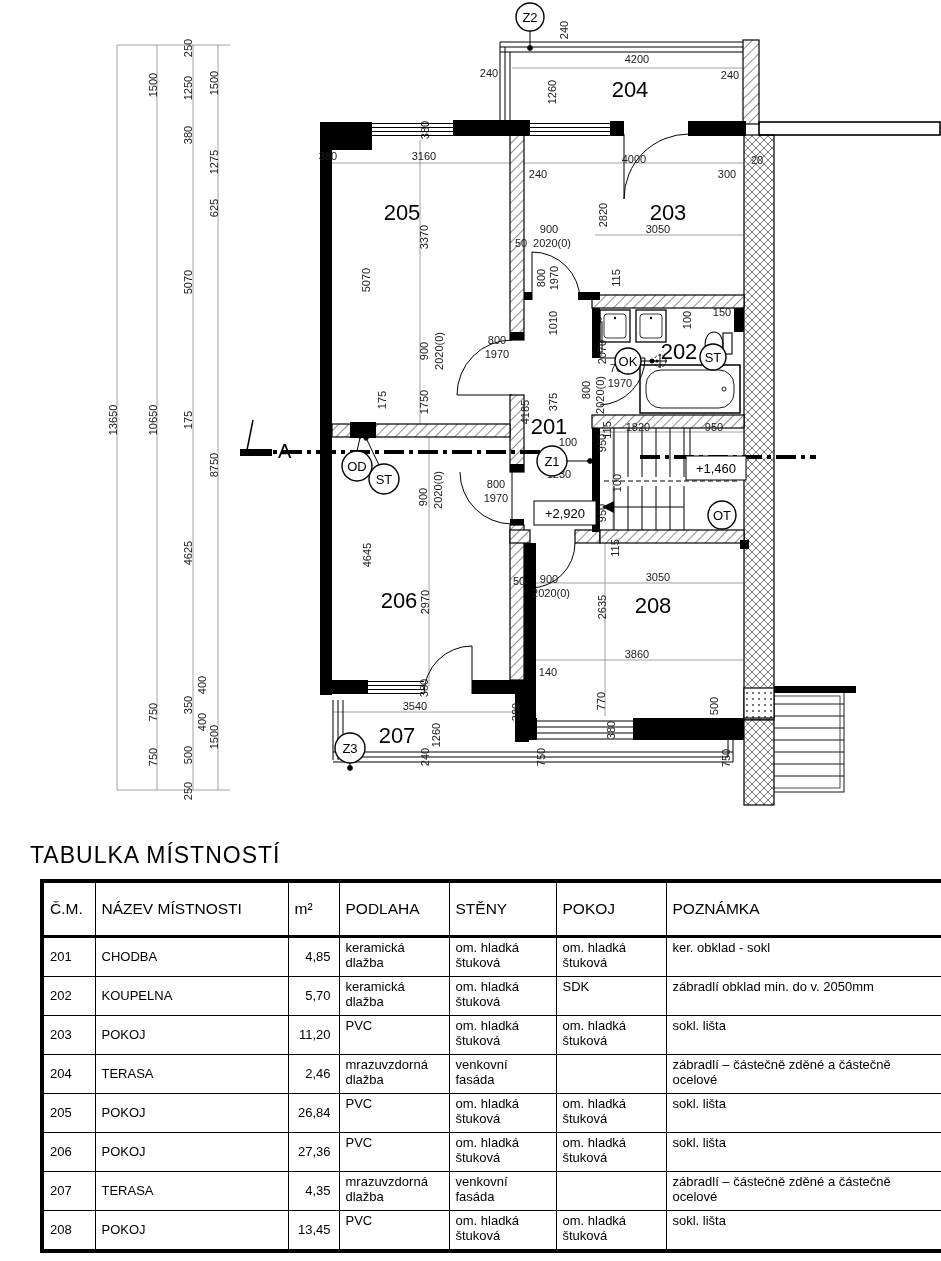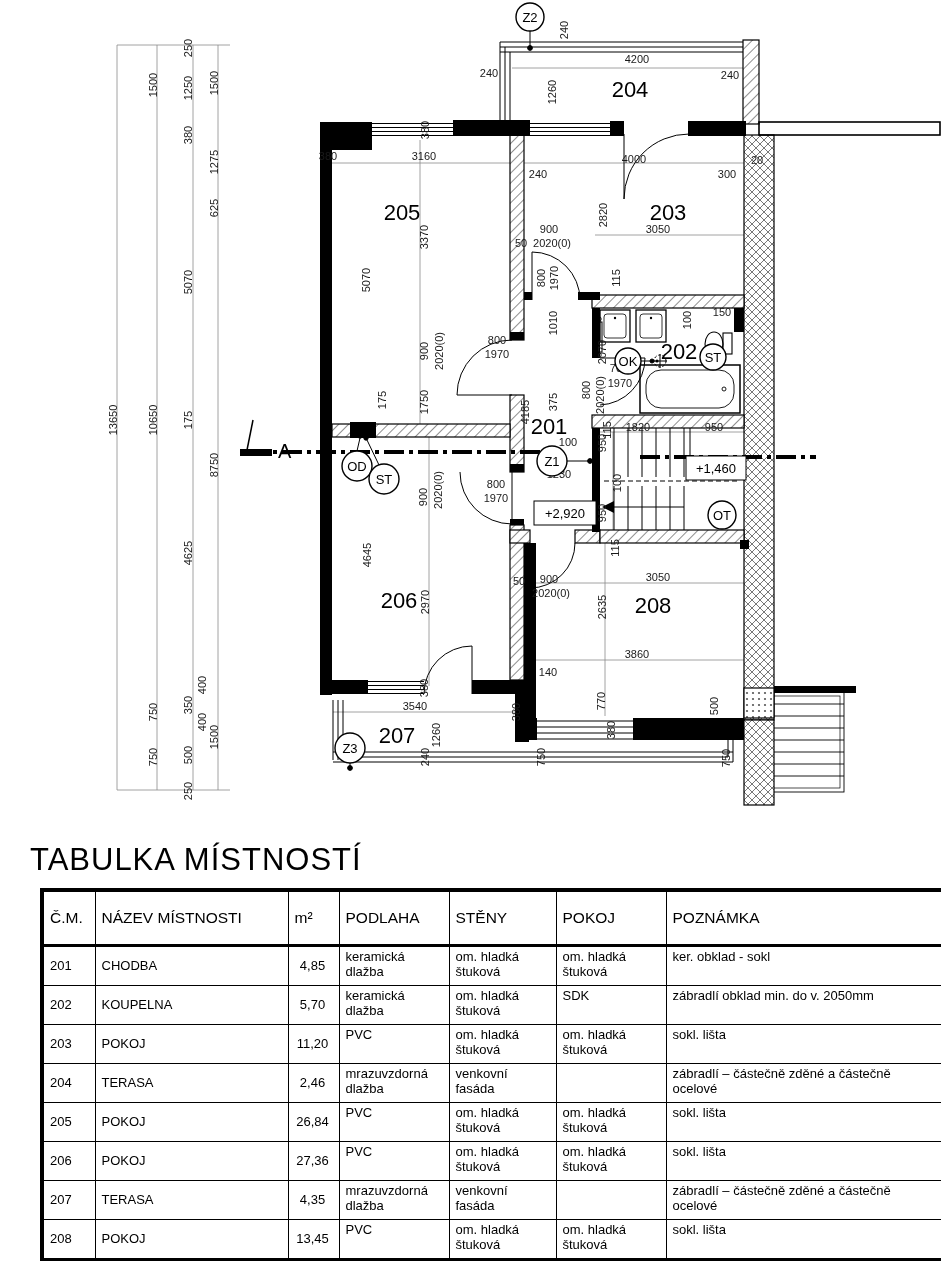--- a/index.html
+++ b/index.html
@@ -5,28 +5,28 @@
   html,body{margin:0;padding:0;background:#fff;}
   .page{width:941px;height:1261px;background:#fff;position:relative;font-family:"Liberation Sans",sans-serif;overflow:hidden;}
   svg{display:block;}
   
   .dim{font:11px "Liberation Sans",sans-serif;fill:#1a1a1a;text-anchor:middle;}
   .room{font:22px "Liberation Sans",sans-serif;fill:#000;text-anchor:middle;}
   .mk{font:13px "Liberation Sans",sans-serif;fill:#000;text-anchor:middle;}
   .lvl{font:13px "Liberation Sans",sans-serif;fill:#000;text-anchor:middle;}
   .seclbl{font:20px "Liberation Sans",sans-serif;fill:#000;}
   
-  h1.tbl-title{font-family:"Liberation Sans",sans-serif;font-size:31px;font-weight:400;letter-spacing:1px;margin:12px 0 10px 30px;color:#000;}
+  h1.tbl-title{font-family:"Liberation Sans",sans-serif;font-size:23px;font-weight:400;letter-spacing:1px;margin:12px 0 10px 30px;color:#000;}
   
   table.rooms{border-collapse:collapse;margin-left:40px;width:901px;table-layout:fixed;border:4px solid #000000;}
   table.rooms th, table.rooms td{border:1px solid #000;font-family:"Liberation Sans",sans-serif;color:#000;overflow:hidden;}
   table.rooms thead th{font-size:15.5px;font-weight:400;text-align:left;height:48px;padding:2px 6px;vertical-align:middle;border-bottom:3px solid #000;}
   table.rooms td{font-size:13px;height:34px;padding:2px 6px;line-height:1.18;vertical-align:top;}
   table.rooms td.c-mid{vertical-align:middle;}
-  table.rooms td.c-num{vertical-align:middle;text-align:center;padding-right:8px;}
+  table.rooms td.c-num{vertical-align:middle;text-align:right;padding-right:8px;}
   table.rooms th.h-c{text-align:left;}
 </style>
 </head>
 <body>
 
 <div class="page">
 
 <svg viewBox="0 0 941 830" width="941" height="830">
   <defs>
     <pattern id="hatchD" width="7" height="7" patternTransform="rotate(45)" patternUnits="userSpaceOnUse">

